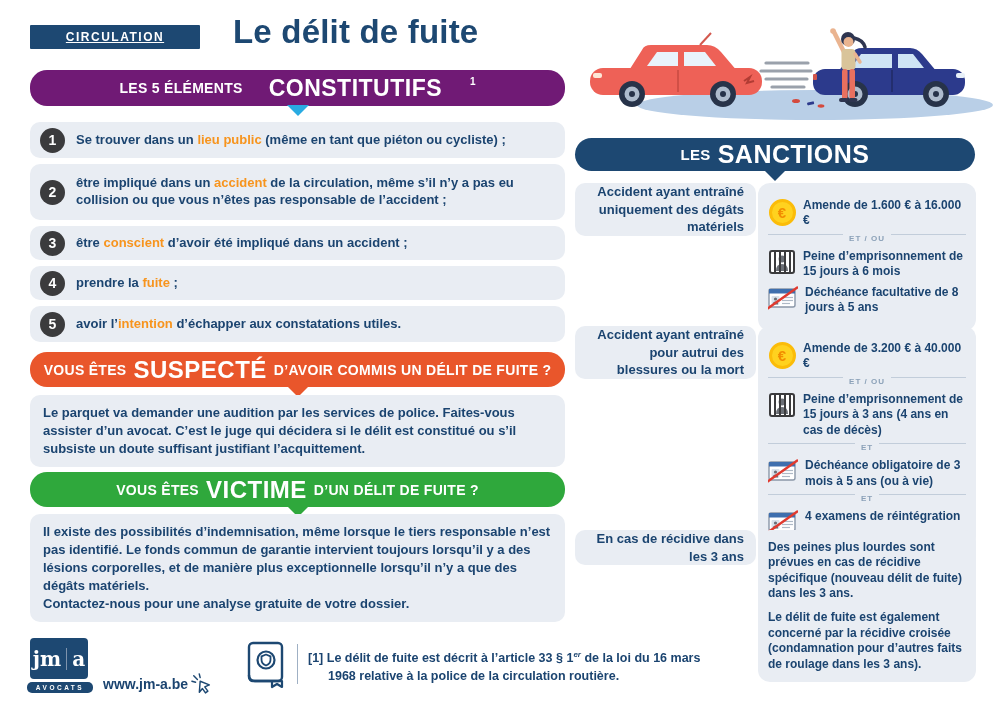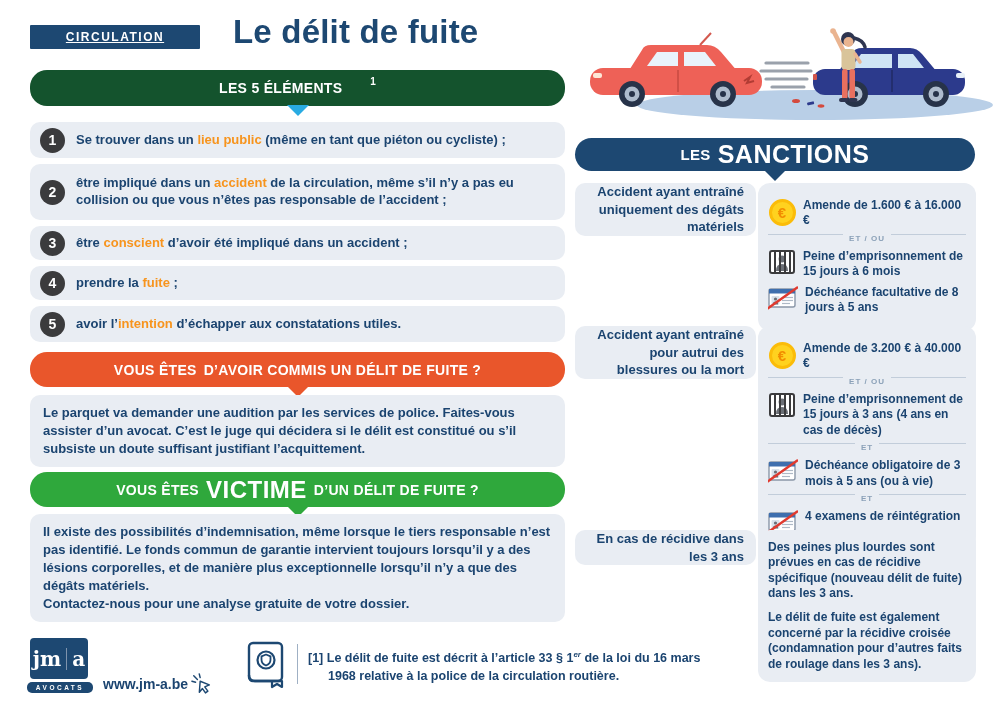--- a/index.html
+++ b/index.html
@@ -11,21 +11,21 @@
   
   .badge { left:30px; top:25px; width:170px; height:24px; background:#1d4872; border-radius:1px;
            color:#fff; font-size:12px; letter-spacing:1.5px; display:flex; align-items:center; justify-content:center;text-decoration:underline; }
   .title { left:233px; top:13px; font-size:33px; font-weight:800; color:#1d4872; letter-spacing:0.2px; }
 
   
   .banner { left:30px; width:535px; height:35px; border-radius:17px; color:#fff;
             display:flex; align-items:center; justify-content:center; gap:7px; }
   .banner .pt { position:absolute; left:50%; bottom:-10px; transform:translateX(-50%);
                 width:0; height:0; border:11px solid transparent; border-bottom:none; }
-  .b-blue { background:#14532d;gap:26px; } .b-blue .pt { border-top:11px solid #29abe2; }
+  .b-blue { background:#701a75;gap:26px; } .b-blue .pt { border-top:11px solid #29abe2; }
   .b-orange { background:#e9562b; } .b-orange .pt { border-top:11px solid #e9562b; }
   .b-green { background:#2fa83c; } .b-green .pt { border-top:11px solid #2fa83c; }
   .b-navy { left:575px; width:400px; height:33px; background:#1d4872; }
   .b-navy .pt { border-top:11px solid #1d4872; }
   .b-sm { font-size:14px; letter-spacing:0.3px; }
   .b-em { font-size:23px; font-weight:800; letter-spacing:0.5px; }
   .b-sup { font-size:10px; vertical-align:top; position:relative; top:-7px; margin-left:2px; }
 
   
   .gbox { background:#e9edf3; border-radius:10px; }
@@ -129,20 +129,21 @@
 
   <g>
     <ellipse cx="216" cy="93" rx="4" ry="2" fill="#d44a3e"></ellipse>
     <rect x="227" y="94" width="7" height="3" rx="1" fill="#2c3a8c" transform="rotate(-12 230 95)"></rect>
     <ellipse cx="241" cy="98" rx="3.4" ry="1.7" fill="#d44a3e"></ellipse>
   </g>
 </svg>
 
 <div class="abs banner b-blue" style="top:70px;height:36px">
   <span class="b-sm">LES 5 ÉLÉMENTS</span>
+  <span class="b-em">CONSTITUTIFS</span>
   <span class="b-sup">1</span>
   <span class="pt"></span>
 </div>
 
 <div class="abs gbox item" style="top:122px;min-height:36px">
   <span class="num">1</span>
   <span><span>Se trouver dans un </span><span class="hl">lieu public</span><span> (même en tant que piéton ou cycliste) ;</span></span>
 </div>
 <div class="abs gbox item" style="top:164px;min-height:56px">
   <span class="num">2</span>
@@ -156,20 +157,21 @@
   <span class="num">4</span>
   <span><span>prendre la </span><span class="hl">fuite</span><span> ;</span></span>
 </div>
 <div class="abs gbox item" style="top:306px;min-height:36px">
   <span class="num">5</span>
   <span><span>avoir l’</span><span class="hl">intention</span><span> d’échapper aux constatations utiles.</span></span>
 </div>
 
 <div class="abs banner b-orange" style="top:352px">
   <span class="b-sm">VOUS ÊTES</span>
+  <span class="b-em" style="font-size:24px">SUSPECTÉ</span>
   <span class="b-sm">D’AVOIR COMMIS UN DÉLIT DE FUITE ?</span>
   <span class="pt"></span>
 </div>
 <div class="abs gbox para" style="top:395px;min-height:67px">
   <span>Le parquet va demander une audition par les services de police. Faites-vous assister d’un avocat. C’est le juge qui décidera si le délit est constitué ou s’il subsiste un doute suffisant justifiant l’acquittement.</span>
 </div>
 
 <div class="abs banner b-green" style="top:472px">
   <span class="b-sm">VOUS ÊTES</span>
   <span class="b-em" style="font-size:24px">VICTIME</span>

